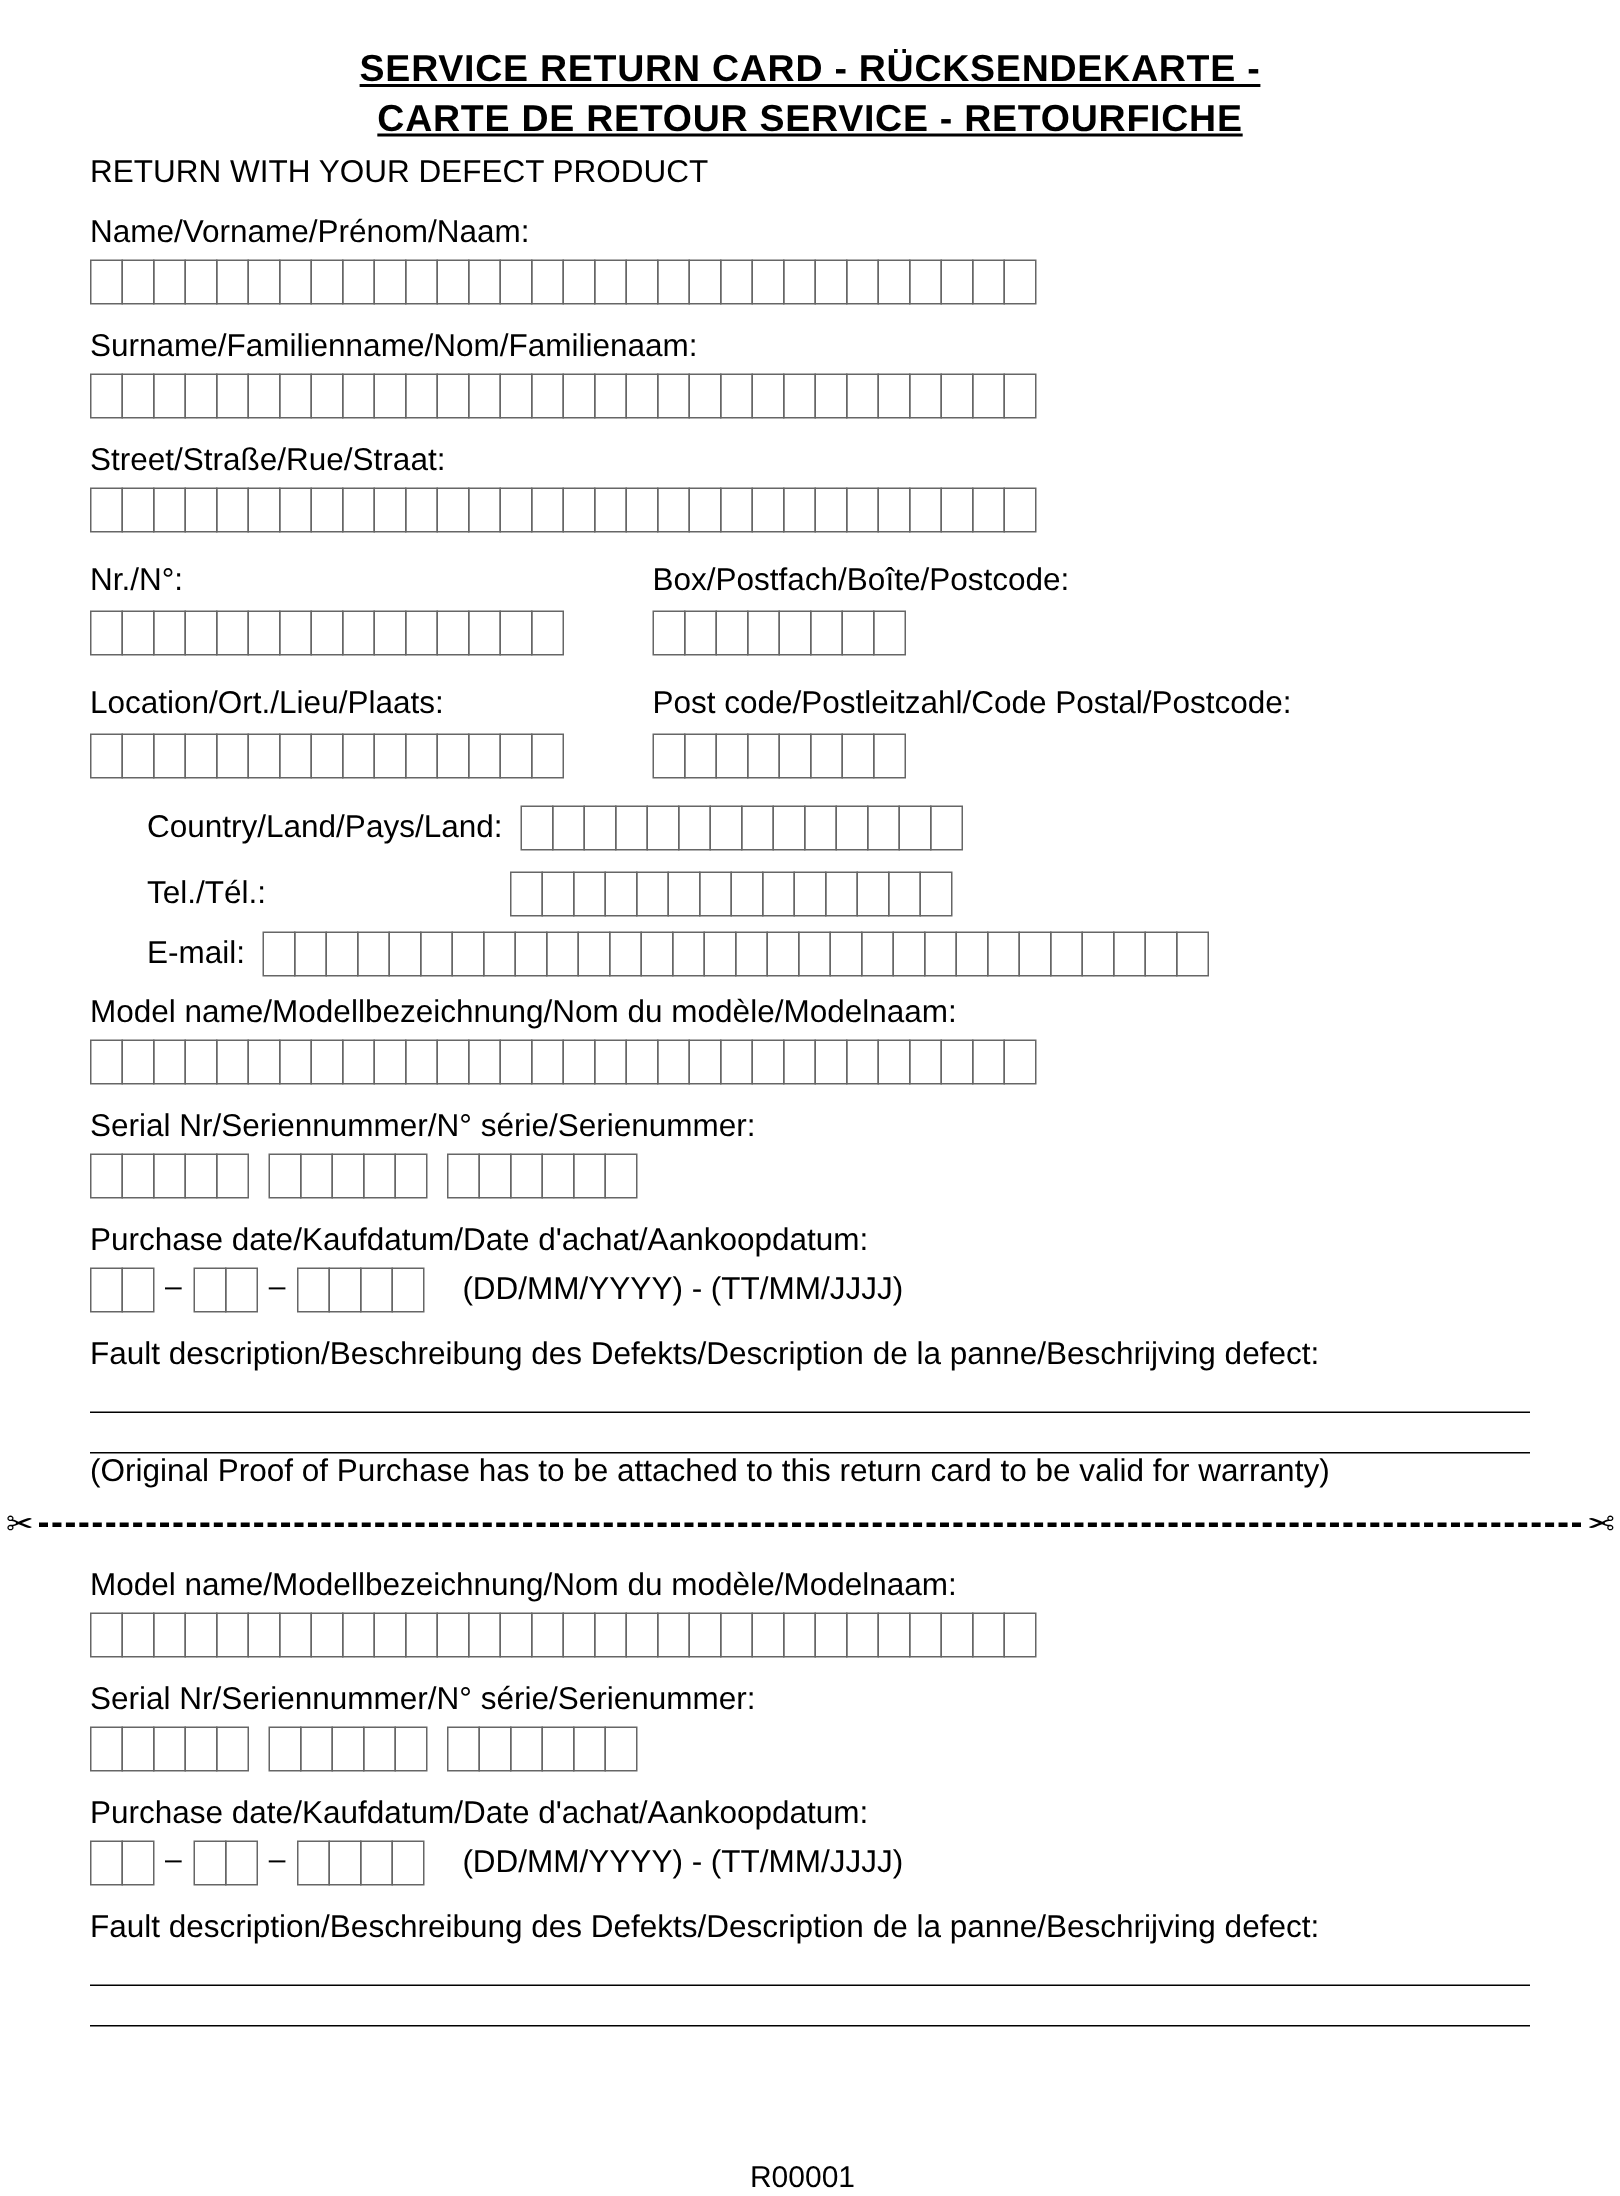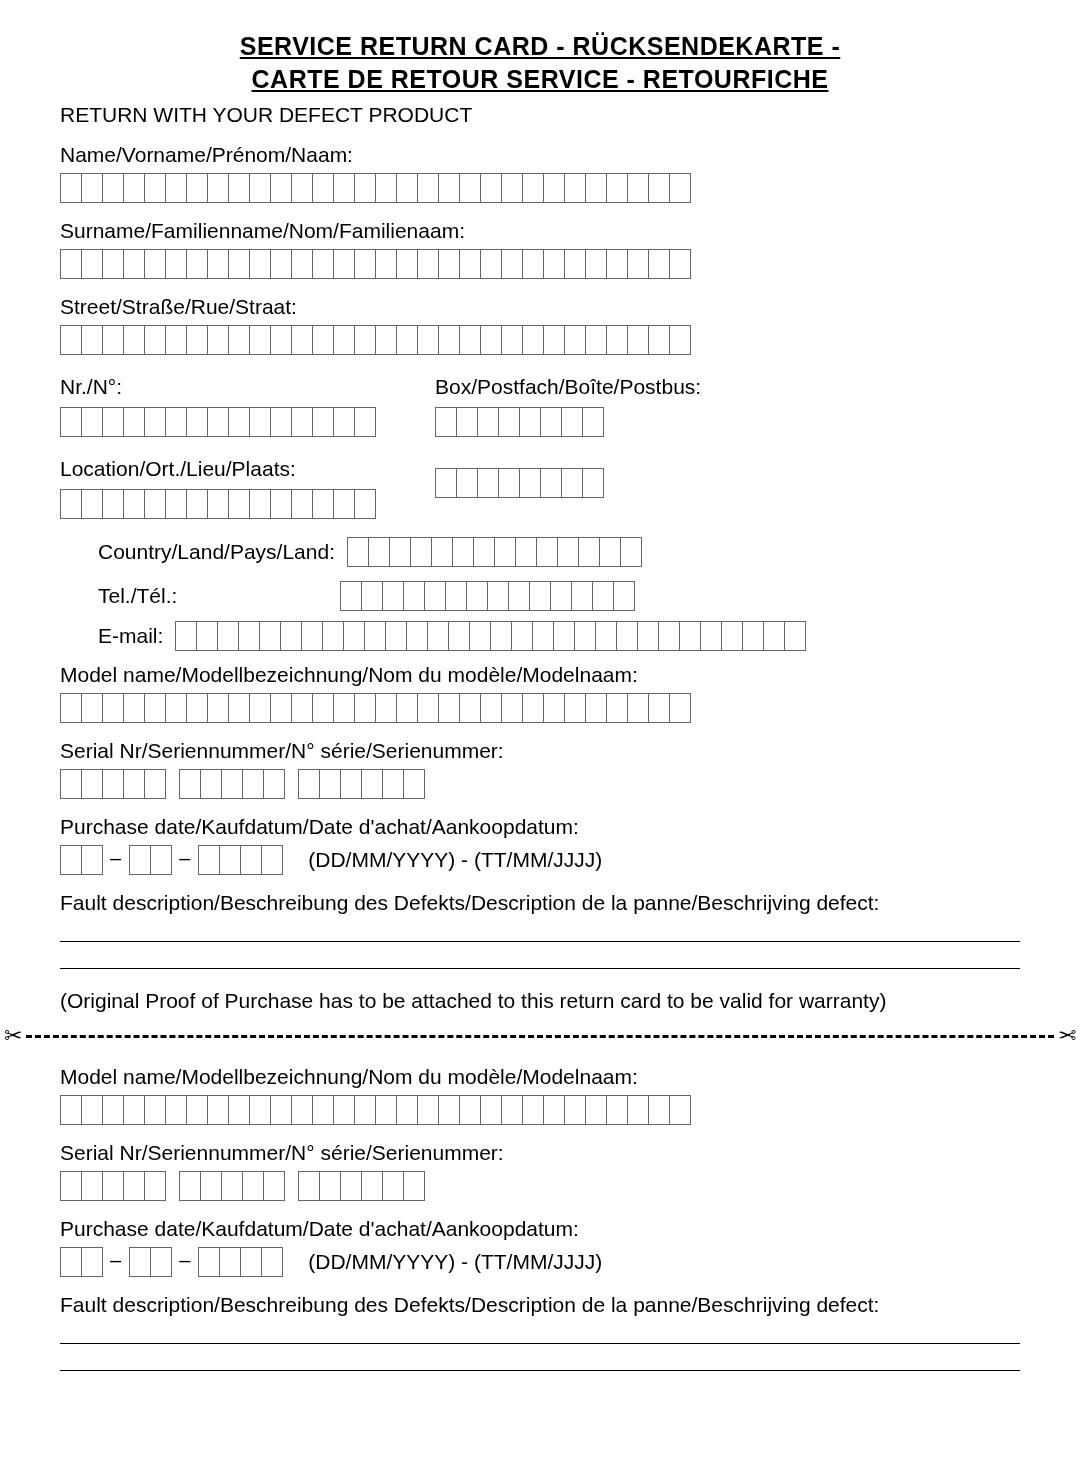--- a/index.html
+++ b/index.html
@@ -39,21 +39,21 @@
     margin-bottom: 4px;
   }
   .box {
     width: 20px;
     height: 28px;
     border: 1px solid #666;
     margin-right: -1px;
   }
   .row {
     display: flex;
-    align-items: center;
+    align-items: flex-end;
     gap: 60px;
   }
   .col {
     display: flex;
     flex-direction: column;
   }
   .inline-row {
     display: flex;
     align-items: center;
     gap: 12px;
@@ -76,21 +76,21 @@
     font-size: 21px;
     margin-left: 20px;
   }
   .line {
     border-bottom: 1.5px solid #000;
     height: 22px;
     margin-top: 4px;
   }
   .note {
     font-size: 21px;
-    margin-top: 20px;
+    margin-top: 0;
     margin-bottom: 10px;
   }
   .cutline {
     display: flex;
     align-items: center;
     margin: 4px -40px 8px -40px;
   }
   .scissors {
     font-size: 22px;
     padding: 0 4px;
@@ -247,21 +247,21 @@
           <div class="box"></div>
           <div class="box"></div>
           <div class="box"></div>
           <div class="box"></div>
           <div class="box"></div>
           <div class="box"></div>
           <div class="box"></div>
         </div>
     </div>
     <div class="col">
-      <div class="label">Box/Postfach/Boîte/Postbus:</div>
+      <div class="label">Box/Postfach/Boîte/Postcode:</div>
       <div class="boxes">
           <div class="box"></div>
           <div class="box"></div>
           <div class="box"></div>
           <div class="box"></div>
           <div class="box"></div>
           <div class="box"></div>
           <div class="box"></div>
           <div class="box"></div>
         </div>
@@ -283,20 +283,21 @@
           <div class="box"></div>
           <div class="box"></div>
           <div class="box"></div>
           <div class="box"></div>
           <div class="box"></div>
           <div class="box"></div>
           <div class="box"></div>
         </div>
     </div>
     <div class="col">
+      <div class="label">Post code/Postleitzahl/Code Postal/Postcode:</div>
       <div class="boxes">
           <div class="box"></div>
           <div class="box"></div>
           <div class="box"></div>
           <div class="box"></div>
           <div class="box"></div>
           <div class="box"></div>
           <div class="box"></div>
           <div class="box"></div>
         </div>

